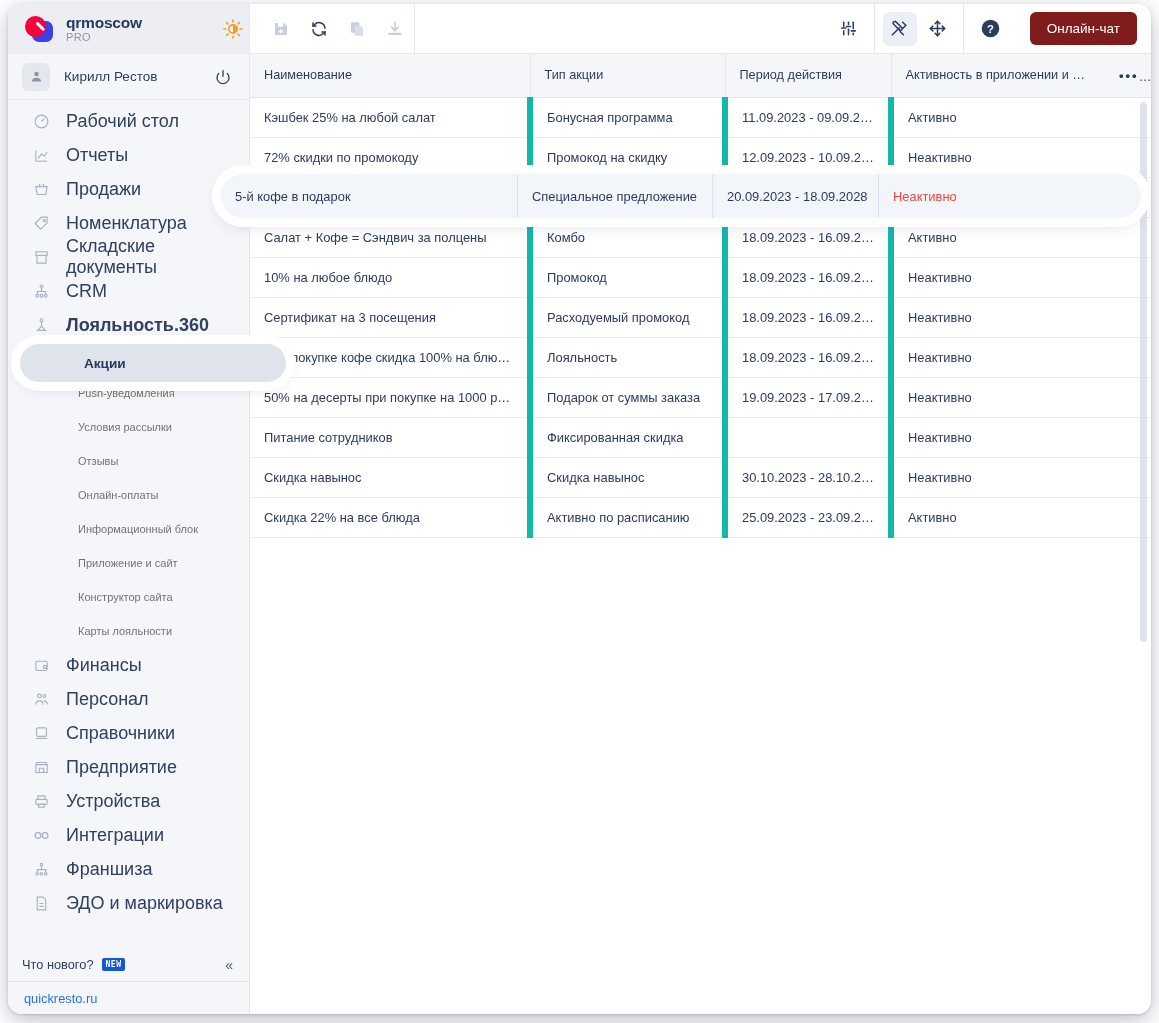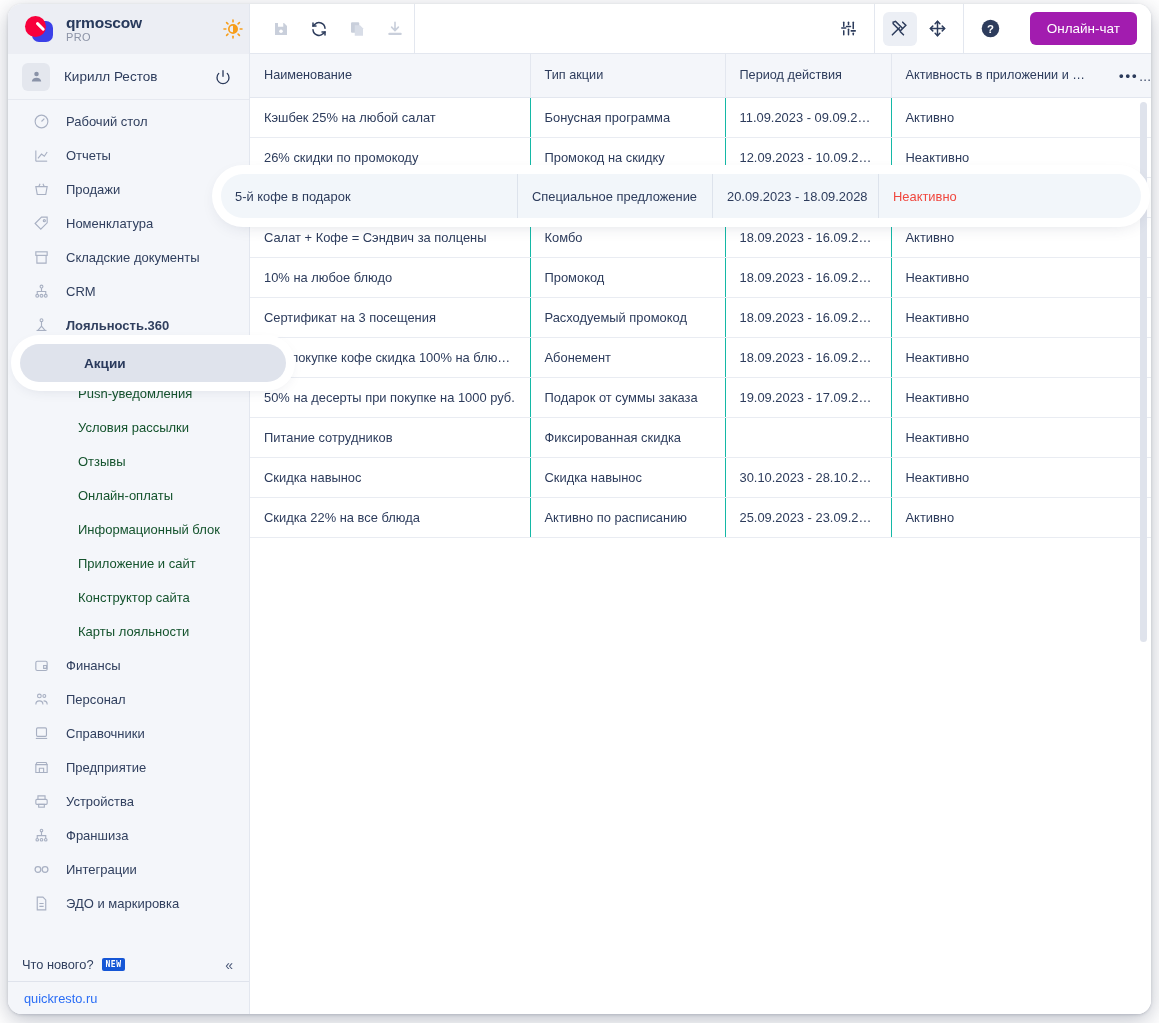--- a/index.html
+++ b/index.html
@@ -84,30 +84,30 @@
 
   .nav { padding-top: 4px; }
   .nav-item {
     height: 34px;
     display: flex;
     align-items: center;
     padding-left: 22px;
     cursor: pointer;
   }
   .nav-item .ic { width: 22px; flex: 0 0 22px; display:flex; align-items:center; justify-content:center; opacity:.55; }
-  .nav-item .lb { margin-left: 14px; font-size: 13px; color: #31405f; }
+  .nav-item .lb { margin-left: 14px; font-size: 18px; color: #31405f; }
   .nav-item.bold .lb { font-weight: bold; }
   .sub-item {
     height: 34px;
     display: flex;
     align-items: center;
     padding-left: 70px;
     cursor: pointer;
   }
-  .sub-item .lb { font-size: 13px; color: #14532d; }
+  .sub-item .lb { font-size: 11px; color: #737373; }
 
   
   #spotlight-akcii {
     position: absolute;
     left: 12px; top: 340px;
     width: 266px; height: 38px;
     background: #dfe3ec;
     border-radius: 19px;
     box-shadow: 0 0 0 9px #ffffff, 0 4px 16px rgba(40,50,80,0.22);
     display: flex; align-items: center;
@@ -150,21 +150,21 @@
   .tb-sep { width: 1px; height: 50px; background: #e3e7ef; }
   .tb-btn {
     width: 34px; height: 34px;
     display: flex; align-items: center; justify-content: center;
     border-radius: 6px; cursor: pointer;
     margin: 0 2px;
   }
   .tb-btn.active { background: #eceff5; }
   .tb-spacer { flex: 1; }
   .chat-btn {
-    background: #a21caf; color: #fff;
+    background: #7f1d1d; color: #fff;
     font-size: 13.5px;
     padding: 9px 17px;
     border-radius: 6px;
     margin-right: 14px; margin-left: 12px;
     cursor: pointer; white-space: nowrap;
   }
 
   
   .table-wrap { flex: 1; position: relative; overflow: hidden; background: #fff; }
   table.grid { border-collapse: collapse; width: 100%; table-layout: fixed; }
@@ -178,21 +178,21 @@
     border-right: 1px solid #e3e7ef;
     position: relative;
     white-space: nowrap; overflow: hidden; text-overflow: ellipsis;
   }
   table.grid th:last-child { border-right: none; }
   table.grid td {
     height: 40px;
     font-size: 12.9px; color: #2d3c5c;
     padding: 0 14px;
     border-bottom: 1px solid #e9ecf2;
-    border-right: 1px solid #14b8a6;
+    border-right: 6px solid #14b8a6;
     white-space: nowrap; overflow: hidden; text-overflow: ellipsis;
   }
   table.grid td:last-child { border-right: none; }
   .st-active { color: #18bb64; }
   .st-inactive { color: #f0473e; }
   .dots-cell { text-align: right; }
   .dots {
     display: inline-block; color: #2d3c5c; letter-spacing: 2px;
     font-size: 13px; cursor: pointer; font-weight: bold;
   }
@@ -435,39 +435,39 @@
               <path d="M7 9V4h10v5"></path>
               <rect x="4" y="9" width="16" height="7" rx="1.5"></rect>
               <rect x="8" y="16" width="8" height="4"></rect>
             </svg>
         </span>
         <span class="lb">Устройства</span>
       </div>
 
       <div class="nav-item">
         <span class="ic">
+          <svg width="19" height="19" viewBox="0 0 24 24" fill="none" stroke="#6b7896" stroke-width="1.6">
+              <circle cx="7.5" cy="12" r="3.6"></circle>
+              <circle cx="16.5" cy="12" r="3.6"></circle>
+            </svg>
+        </span>
+        <span class="lb">Интеграции</span>
+      </div>
+
+      <div class="nav-item">
+        <span class="ic">
           <svg width="17" height="17" viewBox="0 0 24 24" fill="none" stroke="#6b7896" stroke-width="1.6">
               <circle cx="12" cy="5" r="1.8"></circle>
               <circle cx="6" cy="18" r="1.8"></circle>
               <circle cx="12" cy="18" r="1.8"></circle>
               <circle cx="18" cy="18" r="1.8"></circle>
               <path d="M12 6.8v5.4M6 16.2v-4h12v4"></path>
             </svg>
         </span>
         <span class="lb">Франшиза</span>
-      </div>
-
-      <div class="nav-item">
-        <span class="ic">
-          <svg width="19" height="19" viewBox="0 0 24 24" fill="none" stroke="#6b7896" stroke-width="1.6">
-              <circle cx="7.5" cy="12" r="3.6"></circle>
-              <circle cx="16.5" cy="12" r="3.6"></circle>
-            </svg>
-        </span>
-        <span class="lb">Интеграции</span>
       </div>
 
       <div class="nav-item">
         <span class="ic">
           <svg width="17" height="17" viewBox="0 0 24 24" fill="none" stroke="#6b7896" stroke-width="1.6">
               <path d="M6 3h8l4 4v14H6z"></path>
               <path d="M9 12h6M9 16h6"></path>
             </svg>
         </span>
         <span class="lb">ЭДО и маркировка</span>
@@ -595,21 +595,21 @@
         </thead>
         <tbody>
           <tr>
             <td>Кэшбек 25% на любой салат</td>
             <td>Бонусная программа</td>
             <td>11.09.2023 - 09.09.2028</td>
             <td class="st-active" style="border-right:none">Активно</td>
             <td style="border-right:none"></td>
           </tr>
           <tr>
-            <td>26% скидки по промокоду</td>
+            <td>72% скидки по промокоду</td>
             <td>Промокод на скидку</td>
             <td>12.09.2023 - 10.09.2028</td>
             <td class="st-inactive" style="border-right:none">Неактивно</td>
             <td style="border-right:none"></td>
           </tr>
           <tr>
             <td>5-й кофе в подарок</td>
             <td>Специальное предложение</td>
             <td>20.09.2023 - 18.09.2028</td>
             <td class="st-inactive" style="border-right:none">Неактивно</td>
@@ -631,21 +631,21 @@
           </tr>
           <tr>
             <td>Сертификат на 3 посещения</td>
             <td>Расходуемый промокод</td>
             <td>18.09.2023 - 16.09.2028</td>
             <td class="st-inactive" style="border-right:none">Неактивно</td>
             <td style="border-right:none"></td>
           </tr>
           <tr>
             <td>При покупке кофе скидка 100% на блю…</td>
-            <td>Абонемент</td>
+            <td>Лояльность</td>
             <td>18.09.2023 - 16.09.2028</td>
             <td class="st-inactive" style="border-right:none">Неактивно</td>
             <td style="border-right:none"></td>
           </tr>
           <tr>
             <td>50% на десерты при покупке на 1000 руб.</td>
             <td>Подарок от суммы заказа</td>
             <td>19.09.2023 - 17.09.2028</td>
             <td class="st-inactive" style="border-right:none">Неактивно</td>
             <td style="border-right:none"></td>

